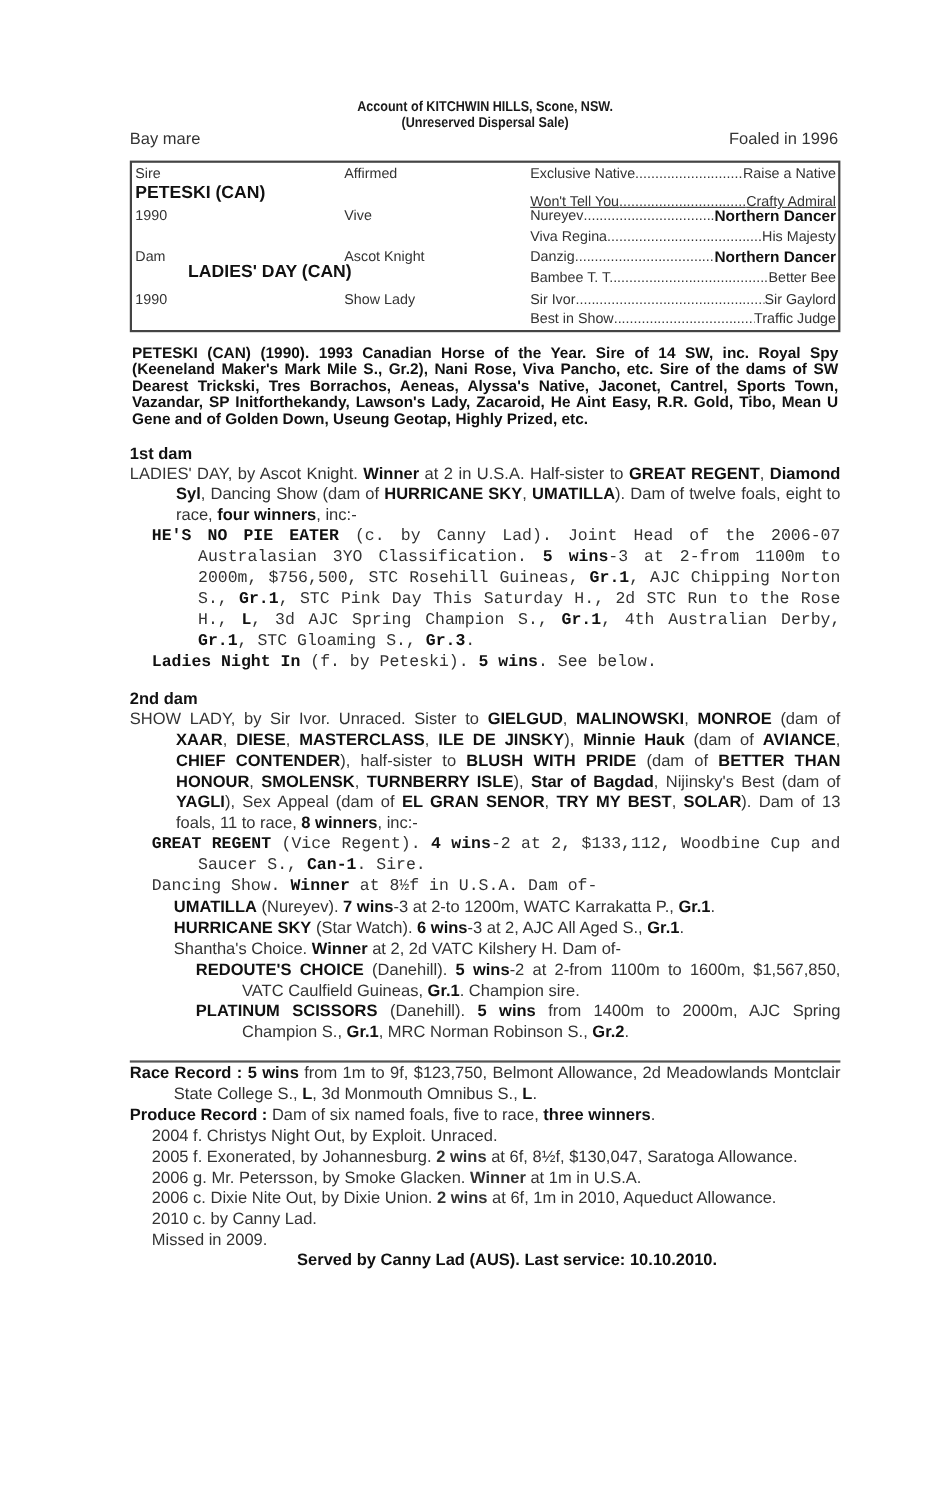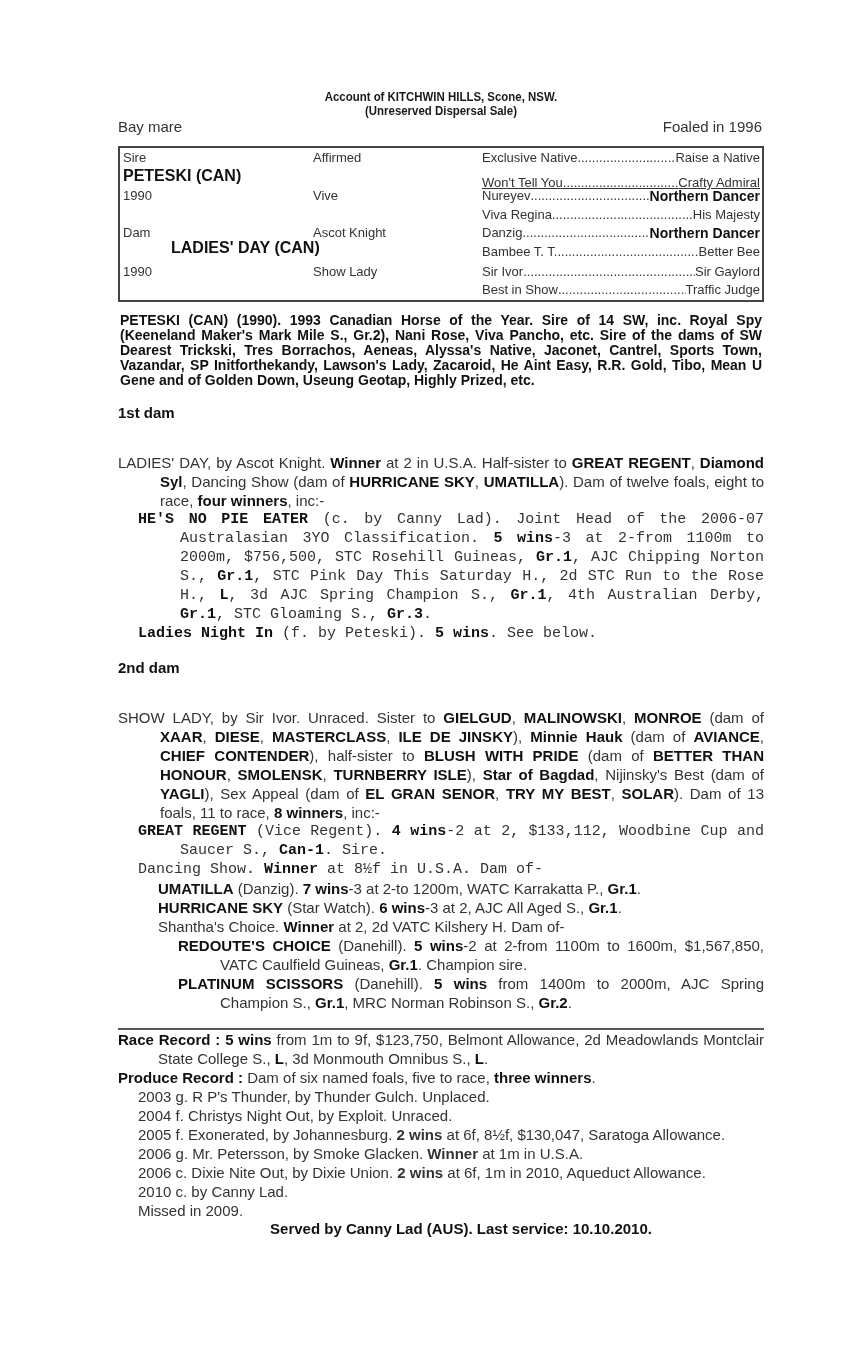--- a/index.html
+++ b/index.html
@@ -22,21 +22,21 @@
   .ped .g3 { position:absolute; left:362px; width:278px; font-size:13px; color:#333; display:flex; white-space:nowrap; }
   .g3 .dots { flex:1; overflow:hidden; }
   .g3 .dots::before { content:"........................................................................................"; letter-spacing:0px; }
   .g3 .nd { font-weight:bold; color:#111; font-size:14px; }
   .sirepara { margin:11px 2px 0 2px; font-weight:bold; font-size:14px; line-height:15px;
               text-align:justify; color:#111; }
   .section { margin-top:16px; }
   .sh { font-weight:bold; font-size:15px; color:#111; }
   .p { font-size:15px; line-height:19px; text-align:justify; color:#333; }
   .p b { color:#111; }
-  .i0 { padding-left:42px; text-indent:-42px;margin-top:32px; }
+  .i0 { padding-left:42px; text-indent:-42px; }
   .i1 { padding-left:62px; text-indent:-42px;font-family:Liberation Mono, monospace; }
   .i2 { padding-left:82px; text-indent:-42px; }
   .i3 { padding-left:102px; text-indent:-42px; }
   .rule { margin-top:16px; border-top:2px solid #555; }
   .rr { padding-left:40px; text-indent:-40px; }
   .prod { padding-left:64px; text-indent:-44px; font-size:15px; line-height:19px; color:#333; }
   .served { text-align:center; font-weight:bold; font-size:15px; color:#111; margin-top:0px; padding-left:40px; }
 </style>
 </head>
 <body>
@@ -117,39 +117,38 @@
         <div class="p i1"><b>Ladies Night In</b><span> (f. by Peteski). </span><b>5 wins</b><span>. See below.</span></div>
       </div>
   </div>
 
   <div class="section">
     <div class="sh">2nd dam</div>
     <div>
         <div class="p i0"><span>SHOW LADY, by Sir Ivor. Unraced. Sister to </span><b>GIELGUD</b><span>, </span><b>MALINOWSKI</b><span>, </span><b>MONROE</b><span> (dam of </span><b>XAAR</b><span>, </span><b>DIESE</b><span>, </span><b>MASTERCLASS</b><span>, </span><b>ILE DE JINSKY</b><span>), </span><b>Minnie Hauk</b><span> (dam of </span><b>AVIANCE</b><span>, </span><b>CHIEF CONTENDER</b><span>), half-sister to </span><b>BLUSH WITH PRIDE</b><span> (dam of </span><b>BETTER THAN HONOUR</b><span>, </span><b>SMOLENSK</b><span>, </span><b>TURNBERRY ISLE</b><span>), </span><b>Star of Bagdad</b><span>, Nijinsky's Best (dam of </span><b>YAGLI</b><span>), Sex Appeal (dam of </span><b>EL GRAN SENOR</b><span>, </span><b>TRY MY BEST</b><span>, </span><b>SOLAR</b><span>). Dam of 13 foals, 11 to race, </span><b>8 winners</b><span>, inc:-</span></div>
         <div class="p i1"><b>GREAT REGENT</b><span> (Vice Regent). </span><b>4 wins</b><span>-2 at 2, $133,112, Woodbine Cup and Saucer S., </span><b>Can-1</b><span>. Sire.</span></div>
         <div class="p i1"><span>Dancing Show. </span><b>Winner</b><span> at 8½f in U.S.A. Dam of-</span></div>
-        <div class="p i2"><b>UMATILLA</b><span> (Danzig). </span><b>7 wins</b><span>-3 at 2-to 1200m, WATC Karrakatta P., </span><b>Gr.1</b><span>.</span></div>
+        <div class="p i2"><b>UMATILLA</b><span> (Nureyev). </span><b>7 wins</b><span>-3 at 2-to 1200m, WATC Karrakatta P., </span><b>Gr.1</b><span>.</span></div>
         <div class="p i2"><b>HURRICANE SKY</b><span> (Star Watch). </span><b>6 wins</b><span>-3 at 2, AJC All Aged S., </span><b>Gr.1</b><span>.</span></div>
         <div class="p i2"><span>Shantha's Choice. </span><b>Winner</b><span> at 2, 2d VATC Kilshery H. Dam of-</span></div>
         <div class="p i3"><b>REDOUTE'S CHOICE</b><span> (Danehill). </span><b>5 wins</b><span>-2 at 2-from 1100m to 1600m, $1,567,850, VATC Caulfield Guineas, </span><b>Gr.1</b><span>. Champion sire.</span></div>
         <div class="p i3"><b>PLATINUM SCISSORS</b><span> (Danehill). </span><b>5 wins</b><span> from 1400m to 2000m, AJC Spring Champion S., </span><b>Gr.1</b><span>, MRC Norman Robinson S., </span><b>Gr.2</b><span>.</span></div>
       </div>
   </div>
 
   <div class="rule"></div>
 
   <div class="p rr">
     <b>Race Record :</b> <span><b>5 wins</b><span> from 1m to 9f, $123,750, Belmont Allowance, 2d Meadowlands Montclair State College S., </span><b>L</b><span>, 3d Monmouth Omnibus S., </span><b>L</b><span>.</span></span>
   </div>
 
   <div class="p">
     <b>Produce Record :</b><span><span> Dam of six named foals, five to race, </span><b>three winners</b><span>.</span></span>
   </div>
   <div>
-      <div class="prod"><span>2003 g. R P's Thunder, by Thunder Gulch. Unplaced.</span></div>
       <div class="prod"><span>2004 f. Christys Night Out, by Exploit. Unraced.</span></div>
       <div class="prod"><span>2005 f. Exonerated, by Johannesburg. </span><b>2 wins</b><span> at 6f, 8½f, $130,047, Saratoga Allowance.</span></div>
       <div class="prod"><span>2006 g. Mr. Petersson, by Smoke Glacken. </span><b>Winner</b><span> at 1m in U.S.A.</span></div>
       <div class="prod"><span>2006 c. Dixie Nite Out, by Dixie Union. </span><b>2 wins</b><span> at 6f, 1m in 2010, Aqueduct Allowance.</span></div>
       <div class="prod"><span>2010 c. by Canny Lad.</span></div>
       <div class="prod"><span>Missed in 2009.</span></div>
     </div>
 
   <div class="served">Served by Canny Lad (AUS). Last service: 10.10.2010.</div>
 </div>

